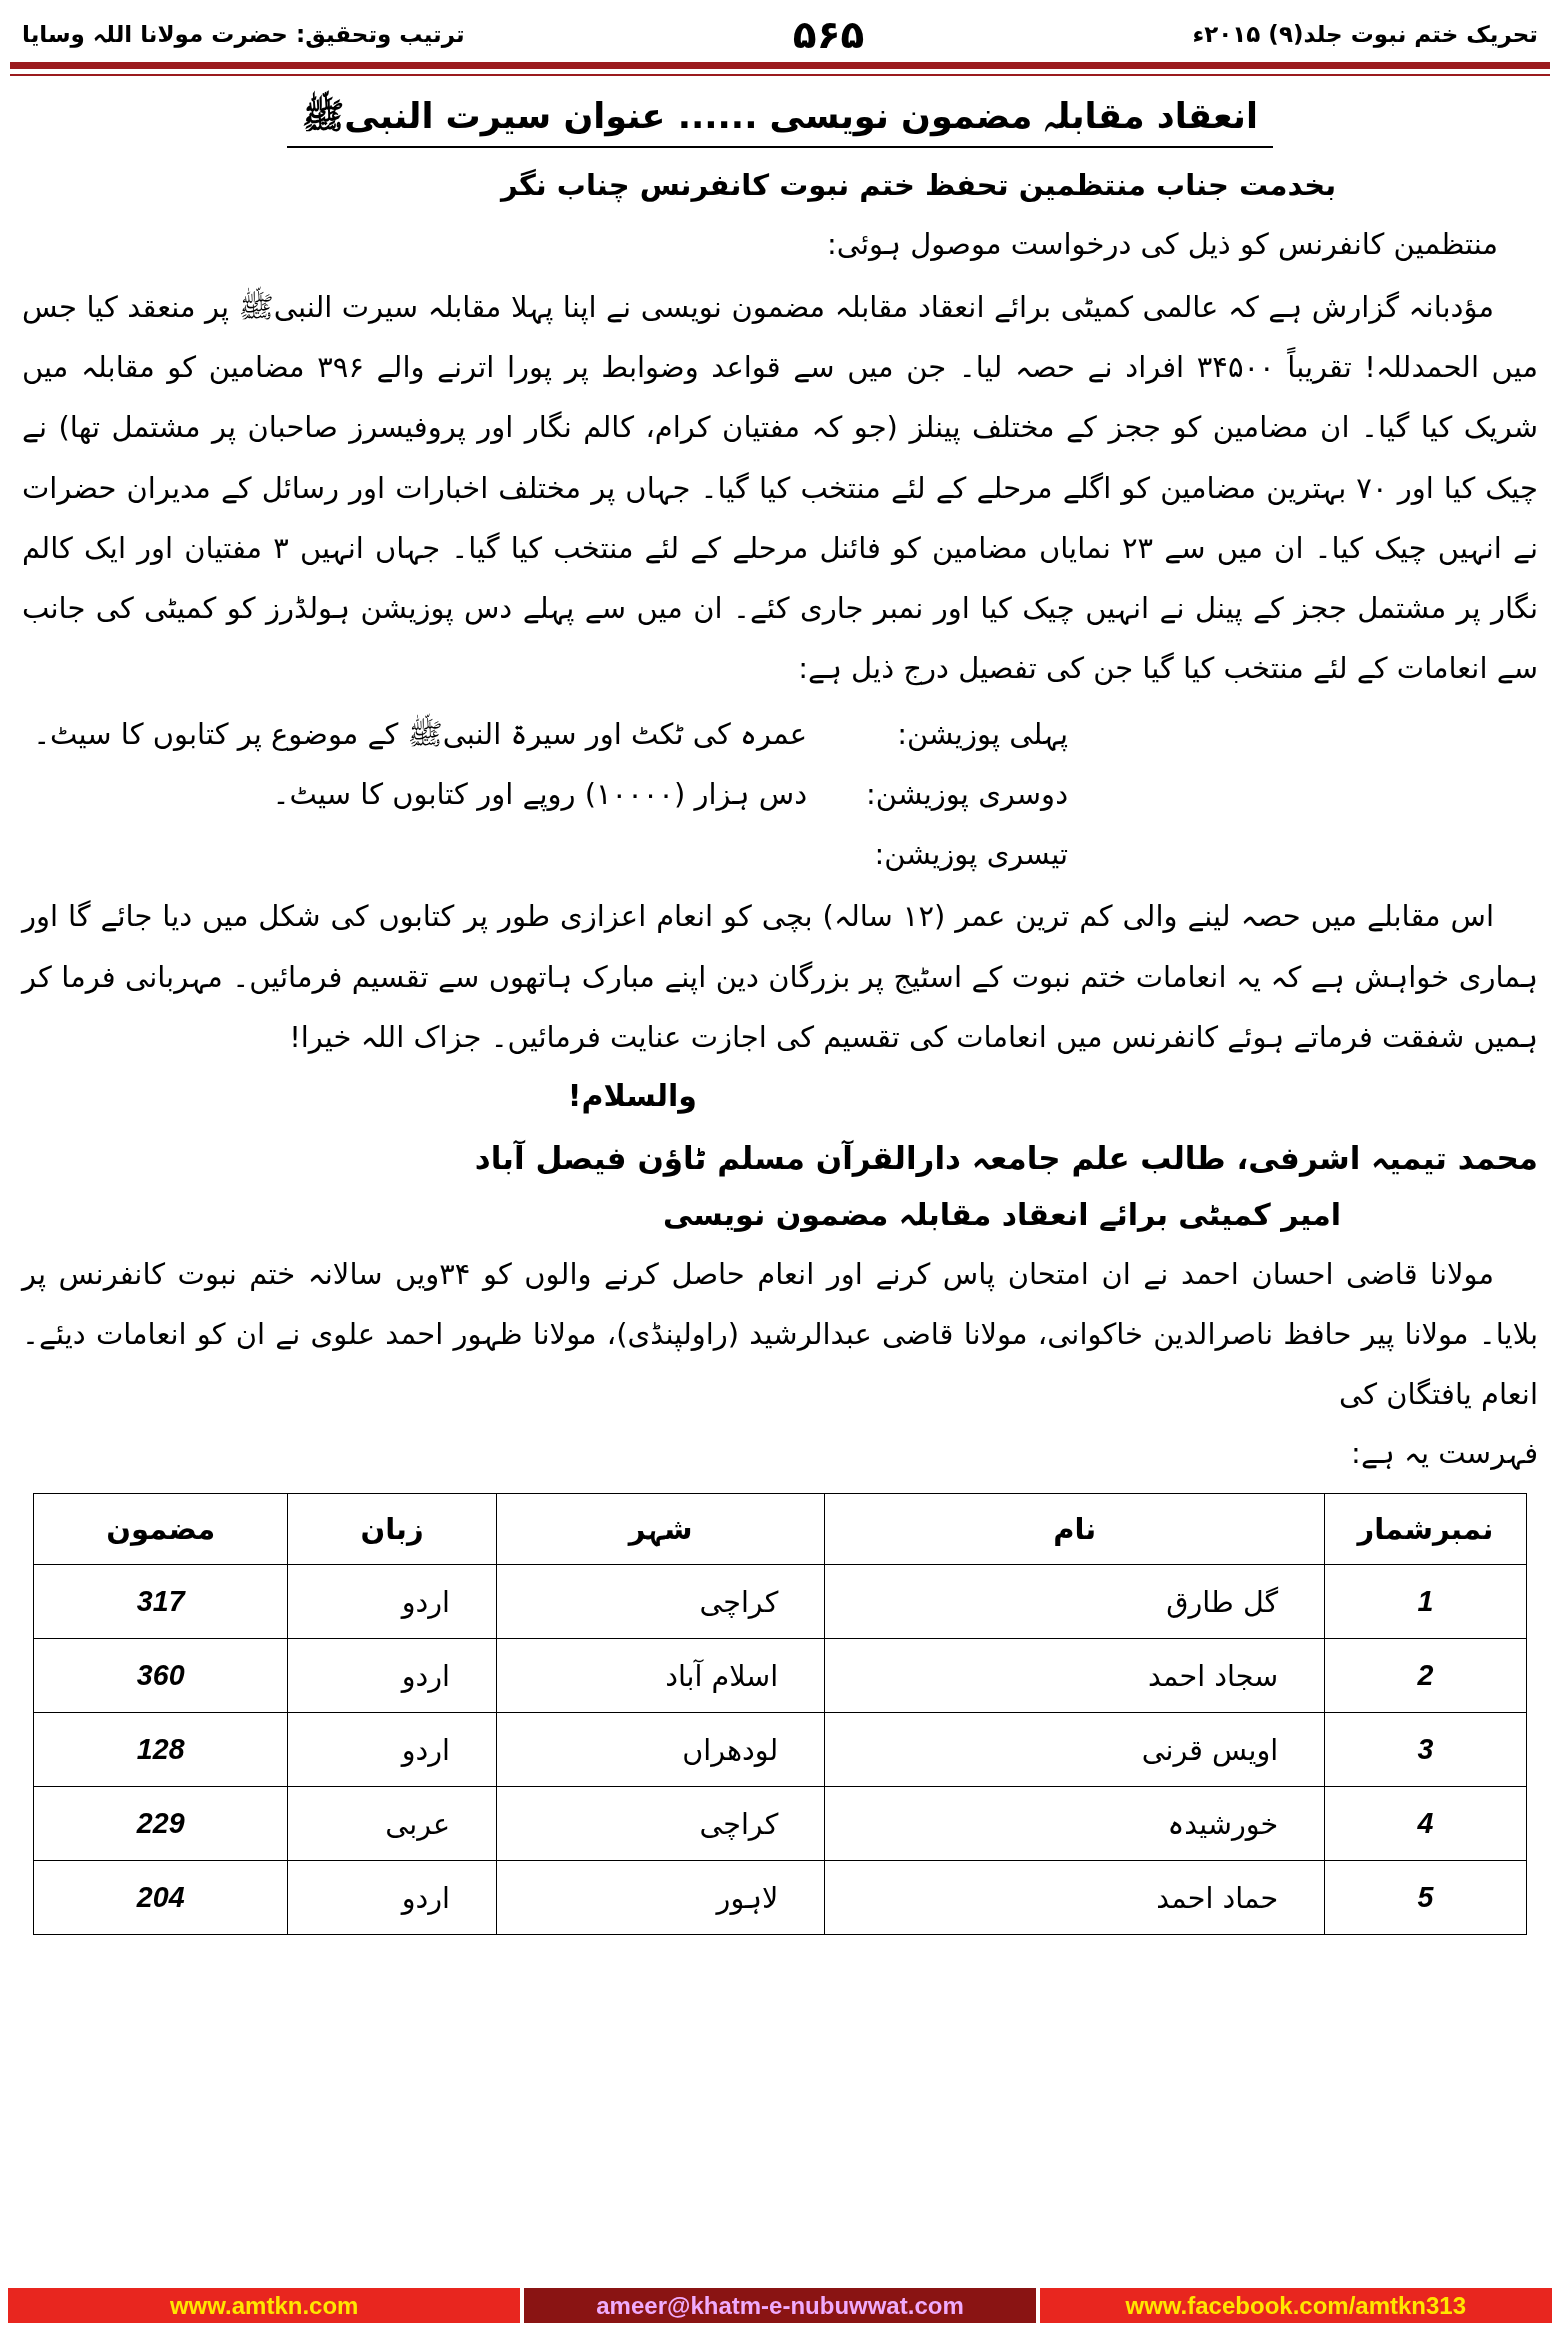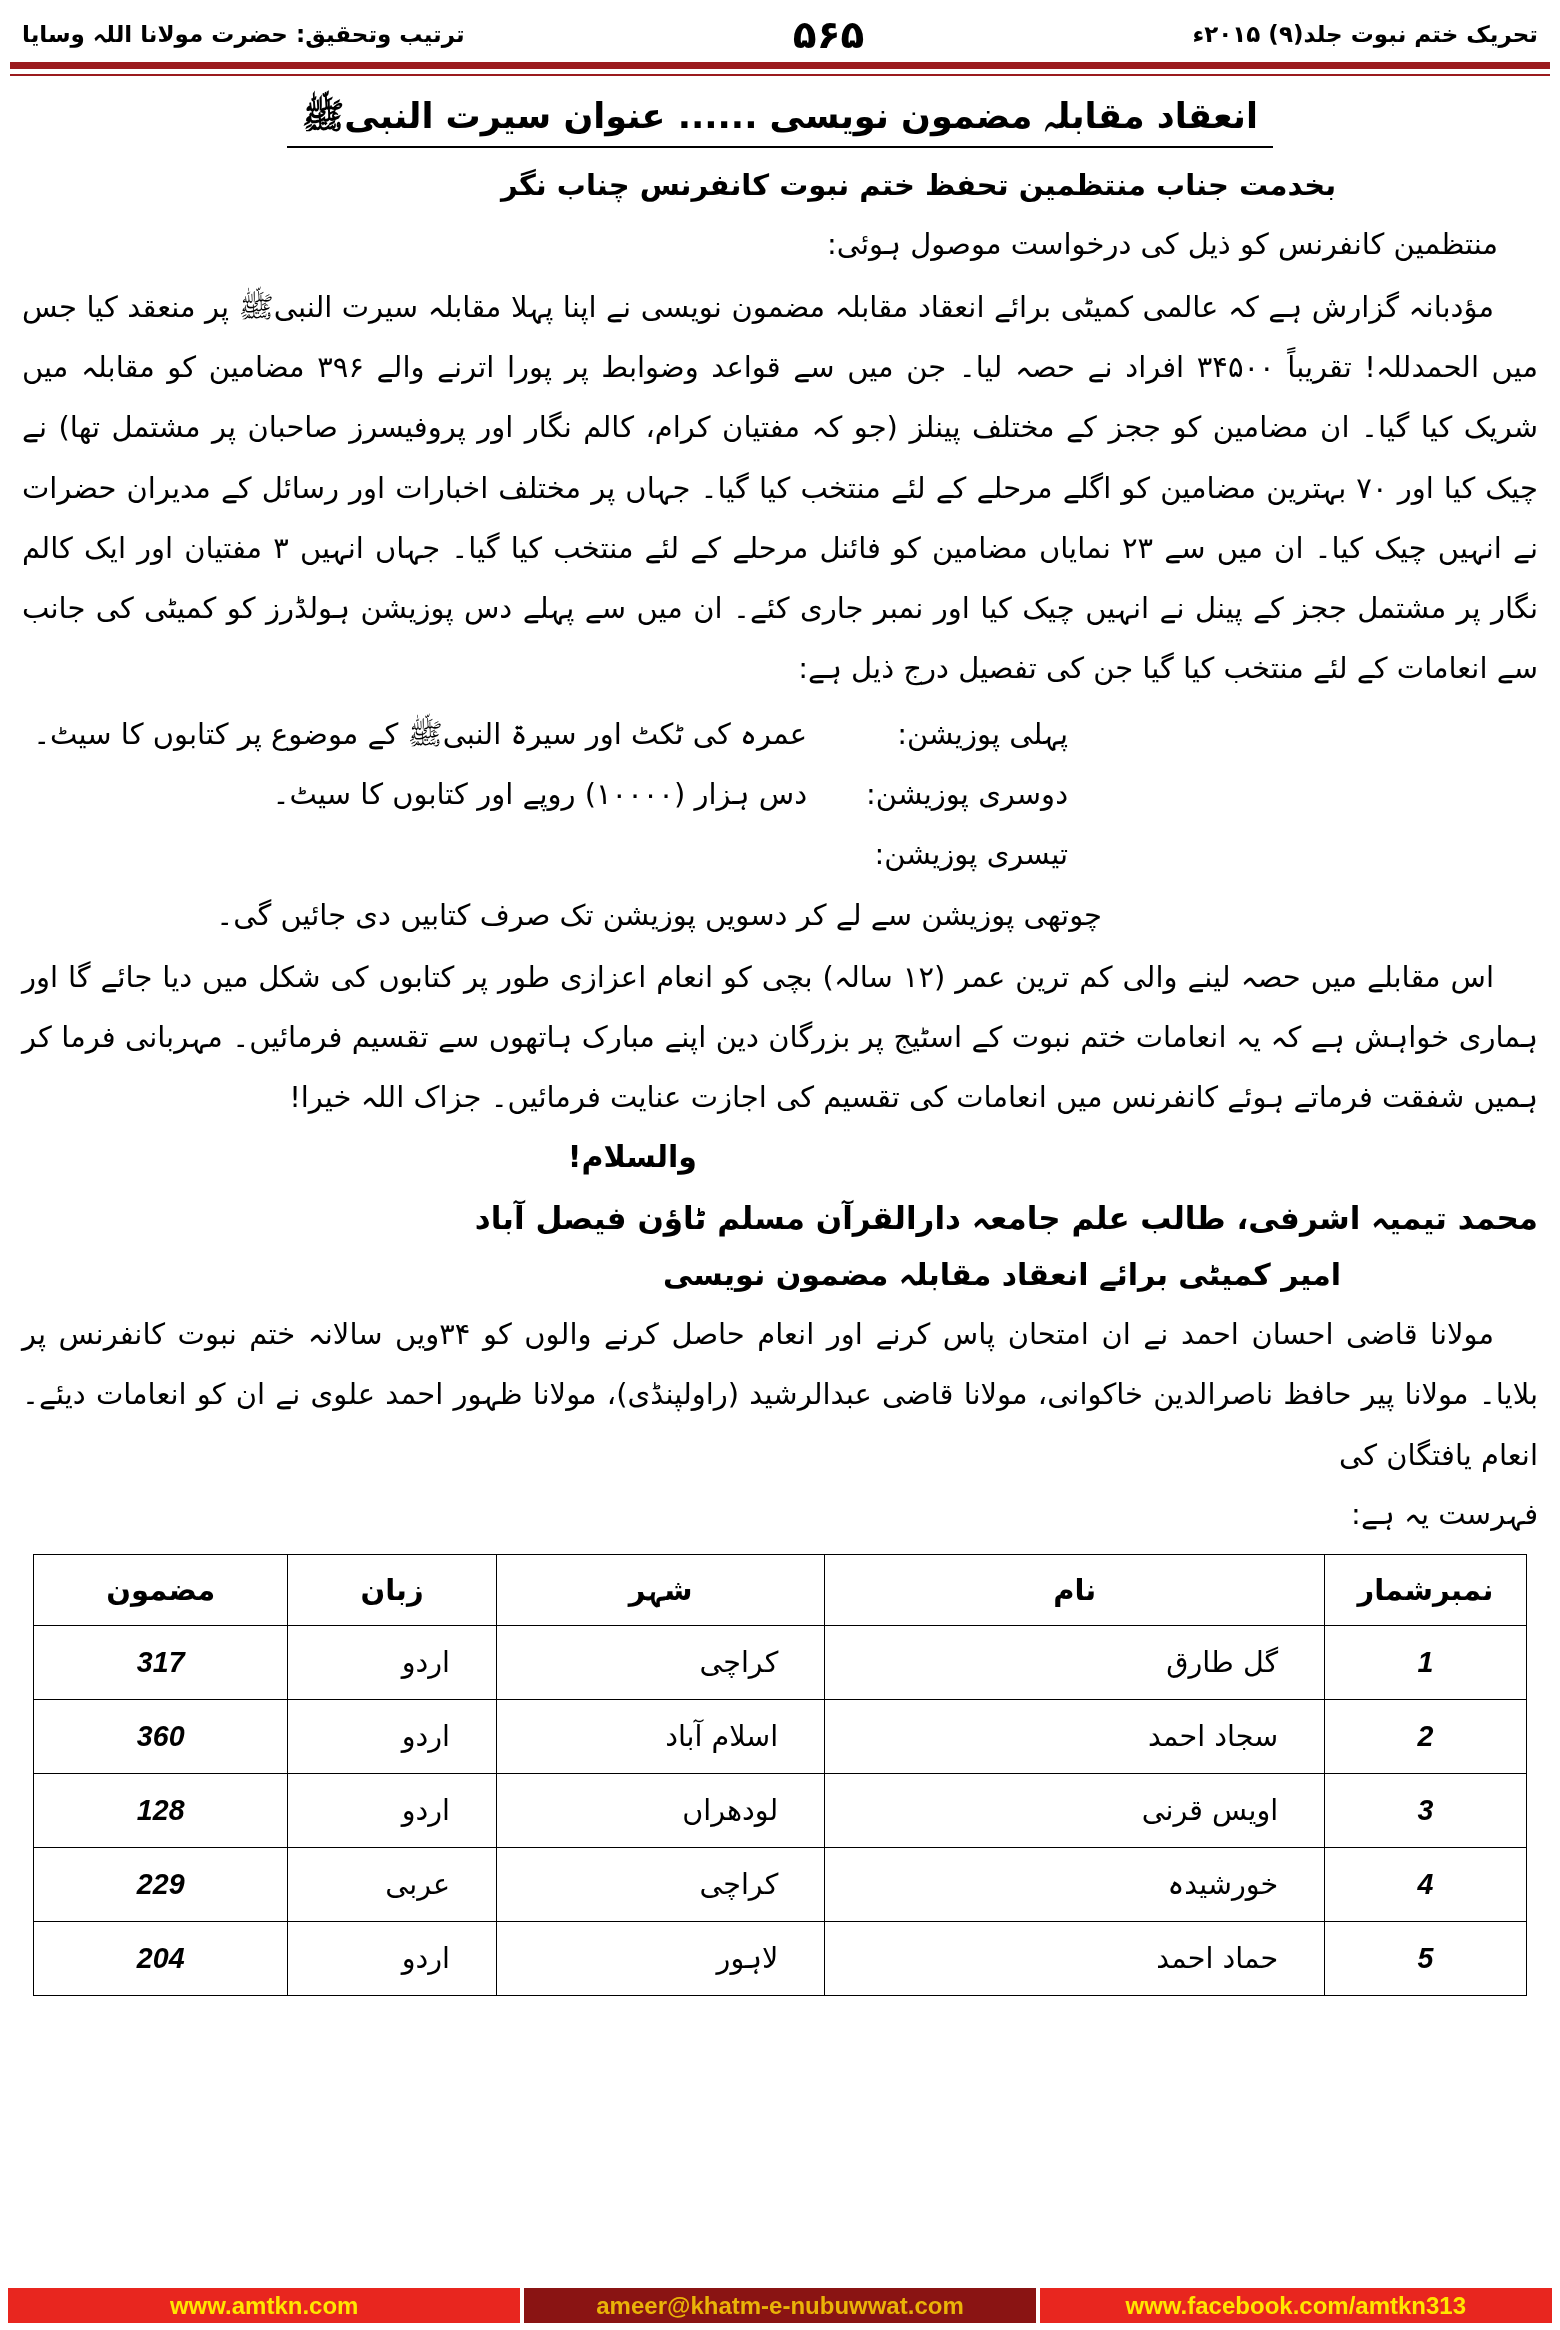--- a/index.html
+++ b/index.html
@@ -74,21 +74,21 @@
   .footbar {
     position:absolute; left:8.4px; right:8.4px; bottom:6.7px; height:35px;
     display:flex; direction:ltr; gap:4.2px; background:#ffffff;
   }
   .seg {
     flex:1; display:flex; align-items:center; justify-content:center;
     font-family:"Liberation Sans", sans-serif;
     font-size:24px; font-weight:bold; white-space:nowrap;
   }
   .seg-left  { background:#e8261f; color:#ffe600; }
-  .seg-center{ background:#8a1413; color:#eab308; }
+  .seg-center{ background:#8a1413; color:#f0abfc; }
   .seg-right { background:#e8261f; color:#ffe600;text-align:right; }
 </style>
 </head>
 <body>
 
 <div class="page">
 
   <header class="topbar">
     <div class="hdr-side">تحریک ختم نبوت جلد(۹) ۲۰۱۵ء</div>
     <div class="page-num">۵۶۵</div>
@@ -116,21 +116,20 @@
         <span class="pos-label">پہلی پوزیشن:</span>
         <span class="pos-text">عمرہ کی ٹکٹ اور سیرۃ النبیﷺ کے موضوع پر کتابوں کا سیٹ۔</span>
       </div>
       <div class="pos-row">
         <span class="pos-label">دوسری پوزیشن:</span>
         <span class="pos-text">دس ہزار (۱۰۰۰۰) روپے اور کتابوں کا سیٹ۔</span>
       </div>
       <div class="pos-row">
         <span class="pos-label">تیسری پوزیشن:</span>
       </div>
-      <div class="pos-note">چوتھی پوزیشن سے لے کر دسویں پوزیشن تک صرف کتابیں دی جائیں گی۔</div>
     </div>
 
     <p class="para">اس مقابلے میں حصہ لینے والی کم ترین عمر (۱۲ سالہ) بچی کو انعام اعزازی طور پر کتابوں کی شکل میں دیا جائے گا اور ہماری خواہش ہے کہ یہ انعامات ختم نبوت کے اسٹیج پر بزرگان دین اپنے مبارک ہاتھوں سے تقسیم فرمائیں۔ مہربانی فرما کر ہمیں شفقت فرماتے ہوئے کانفرنس میں انعامات کی تقسیم کی اجازت عنایت فرمائیں۔ جزاک اللہ خیرا!</p>
     <p class="closing">والسلام!</p>
 
     <p class="sig-name">محمد تیمیہ اشرفی، طالب علم جامعہ دارالقرآن مسلم ٹاؤن فیصل آباد</p>
     <p class="sig-title">امیر کمیٹی برائے انعقاد مقابلہ مضمون نویسی</p>
 
     <p class="para">مولانا قاضی احسان احمد نے ان امتحان پاس کرنے اور انعام حاصل کرنے والوں کو ۳۴ویں سالانہ ختم نبوت کانفرنس پر بلایا۔ مولانا پیر حافظ ناصرالدین خاکوانی، مولانا قاضی عبدالرشید (راولپنڈی)، مولانا ظہور احمد علوی نے ان کو انعامات دیئے۔ انعام یافتگان کی</p>
     <p class="list-intro">فہرست یہ ہے:</p>

